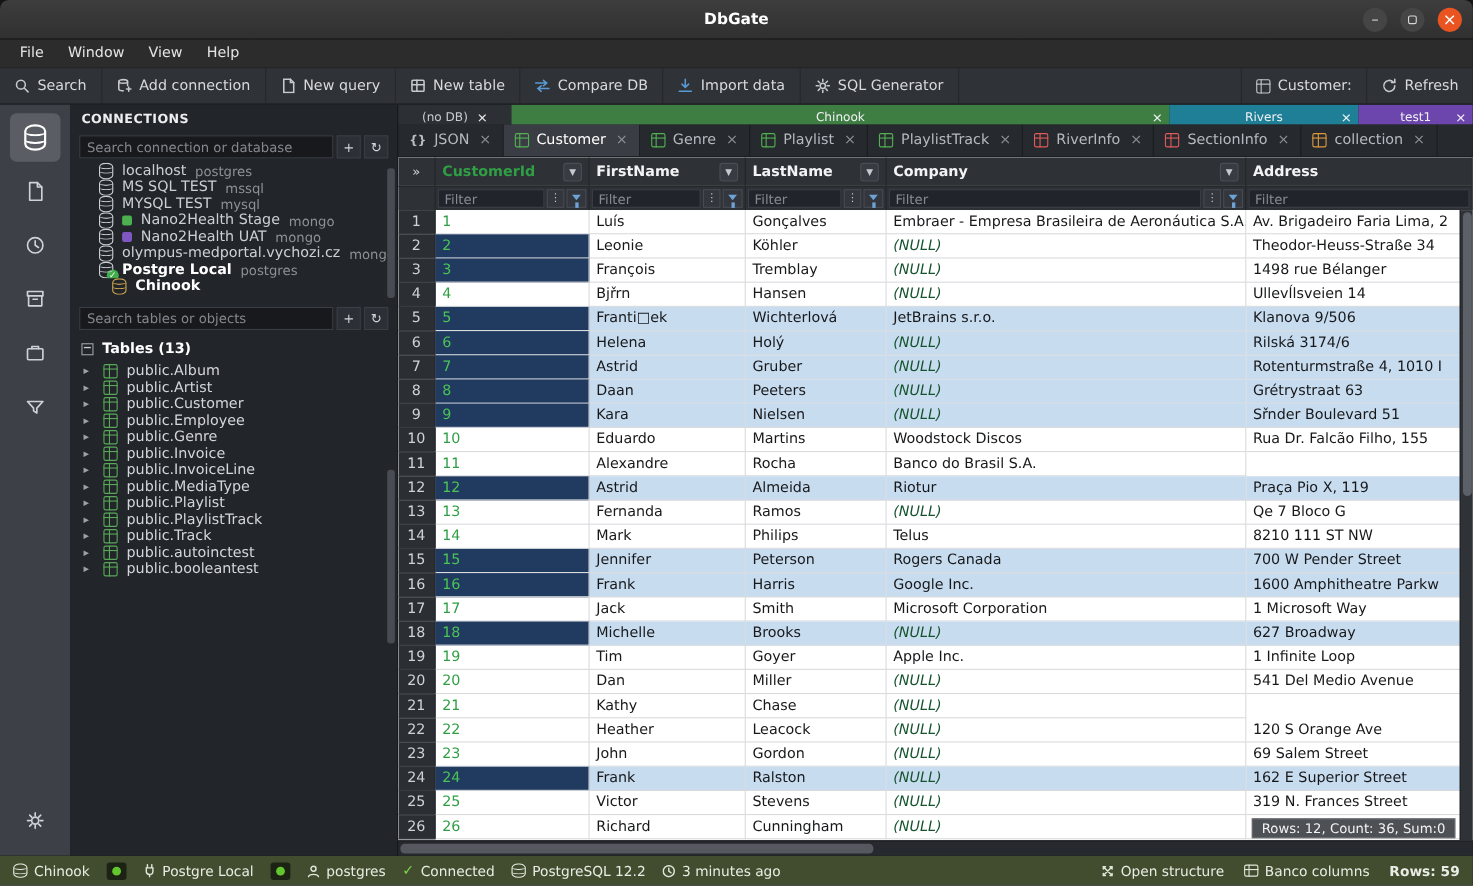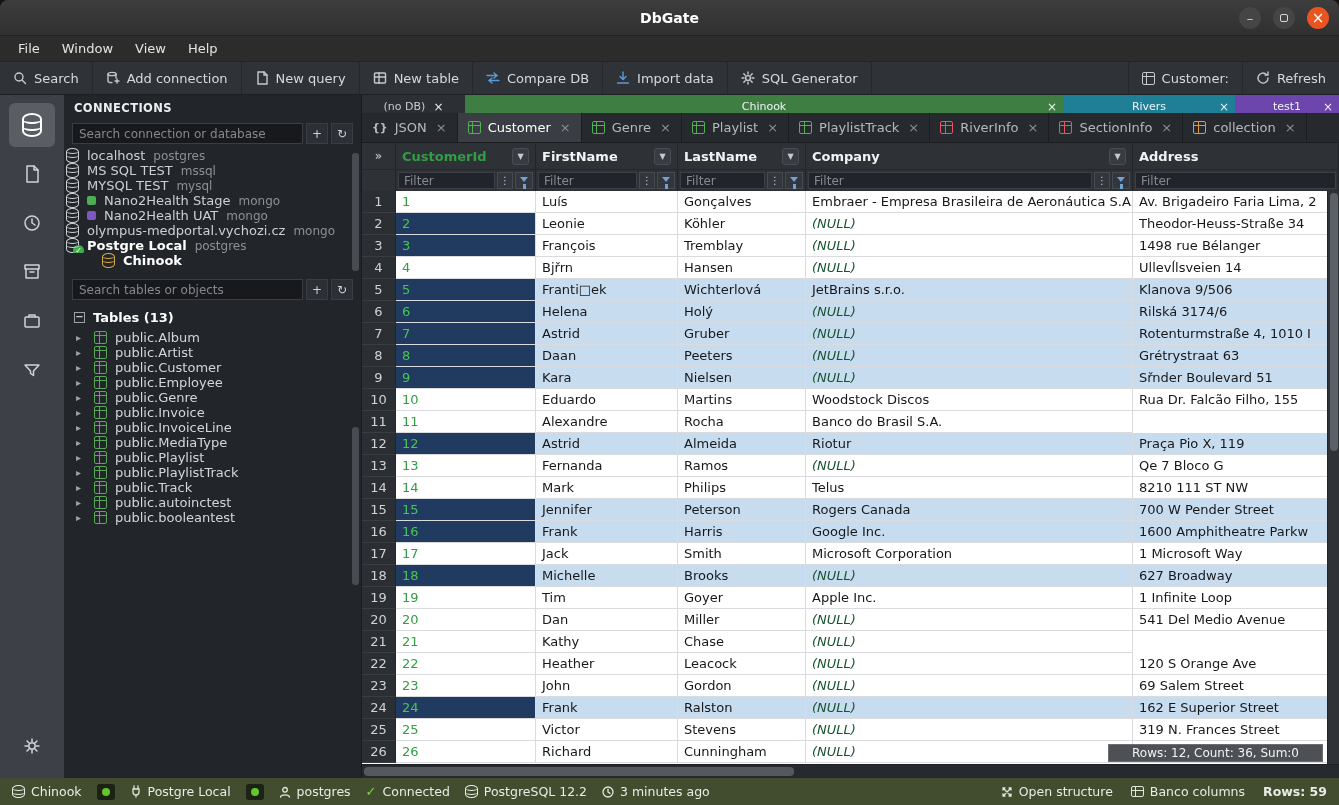--- a/index.html
+++ b/index.html
@@ -53,21 +53,21 @@
   .tbl-ic.green{color:#58a858}
   .tbl-ic.gray{color:#c6c9ce}
 
   
   .leftpanel{flex:0 0 298px;background:#22252a;border-right:1px solid #17191d;display:flex;flex-direction:column;overflow:hidden;position:relative}
   .section-h{flex:0 0 27px;line-height:27px;padding:0 10px;font-weight:bold;font-size:11.5px;color:#eceef0;letter-spacing:.4px}
   .searchrow{flex:0 0 26px;display:flex;padding:1px 8px 4px 8px;gap:3px}
   .searchrow input{flex:1;min-width:0;background:#17191d;border:1px solid #3a3d43;color:#dfe1e4;font:12px "DejaVu Sans",sans-serif;padding:0 6px;height:21px}
   .searchrow input::placeholder{color:#84888e}
   .sbtn{width:22px;height:21px;background:#2c2f35;border:1px solid #3a3d43;color:#cfd2d6;display:flex;align-items:center;justify-content:center;font-size:12px;cursor:pointer}
-  .conn-item{flex:0 0 26px;display:flex;align-items:center;gap:8px;padding:0 2px;color:#ccd0d5;cursor:pointer;white-space:nowrap;overflow:hidden}
+  .conn-item{flex:0 0 26px;display:flex;align-items:center;gap:8px;padding:0 26px;color:#ccd0d5;cursor:pointer;white-space:nowrap;overflow:hidden}
   .conn-item.indent{padding-left:38px}
   .conn-item.bold .cname{font-weight:bold;color:#fff}
   .ceng{color:#8d9197;font-size:12px}
   .marker{width:9px;height:9px;border-radius:2px;display:inline-block;flex:0 0 9px}
   .sect-gap{flex:0 0 10px}
   .group-row{flex:0 0 26px;display:flex;align-items:center;gap:8px;padding:0 10px;font-weight:bold;color:#fff;cursor:pointer}
   .minusbox{width:11px;height:11px;border:1px solid #9ea2a8;display:flex;align-items:center;justify-content:center;color:#cfd2d6;font-size:10px;line-height:1}
   .tree-item{flex:0 0 26px;display:flex;align-items:center;gap:8px;padding:0 8px 0 12px;color:#d3d6da;cursor:pointer;white-space:nowrap;overflow:hidden}
   .chev{color:#9ea2a8;font-size:10px;width:10px;flex:0 0 10px}
   .psb{position:absolute;right:2px;width:7px;background:#484b51;border-radius:3px;z-index:3}
@@ -112,21 +112,21 @@
   .c-n{width:34px;flex:0 0 34px;background:#2b2e33 !important;color:#cfd2d6;text-align:center;padding:0;border-right:1px solid #222529;border-bottom:1px solid #3a3e44}
   .c-id{width:140px;flex:0 0 140px;color:#2f9e44}
   .c-id.idsel{background:#203a60 !important;color:#4bc455}
   .c-first{width:142px;flex:0 0 142px}
   .c-last{width:128px;flex:0 0 128px}
   .c-comp{width:327px;flex:0 0 327px}
   .c-addr{flex:1;min-width:0}
   .null{color:#14532d;font-style:italic}
   .vscroll{position:absolute;right:0;top:48px;bottom:0;width:12px;background:#2f3237;border-left:1px solid #222529;z-index:4}
   .vthumb{margin:2px;width:8px;height:258px;background:#5c6067;border-radius:4px}
-  .sel-tooltip{position:absolute;right:16px;bottom:2px;background:#4d5054;border:1px solid #6a6d71;color:#f2f3f5;font-size:12px;padding:1px 23px;z-index:6;white-space:nowrap}
+  .sel-tooltip{position:absolute;right:16px;bottom:2px;background:#4d5054;border:1px solid #6a6d71;color:#f2f3f5;font-size:12px;padding:1px 8px;z-index:6;white-space:nowrap}
   .hscroll{flex:0 0 14px;background:#26292d;position:relative;border-top:1px solid #1d1f23}
   .hthumb{position:absolute;left:2px;top:2px;height:9px;width:430px;background:#55585e;border-radius:4px}
 
   
   .statusbar{flex:0 0 27px;background:#414d2e;display:flex;align-items:center;padding:0 12px;color:#e9ece4;font-size:12.5px}
   .sb-left{display:flex;align-items:center;gap:15px;flex:1;min-width:0}
   .sb-right{display:flex;align-items:center;gap:18px}
   .sb-item{display:flex;align-items:center;gap:6px;white-space:nowrap;cursor:default}
   .sb-item.click{cursor:pointer}
   .sb-item svg{stroke:#e2e6da;fill:none;stroke-width:1.3;stroke-linecap:round}

